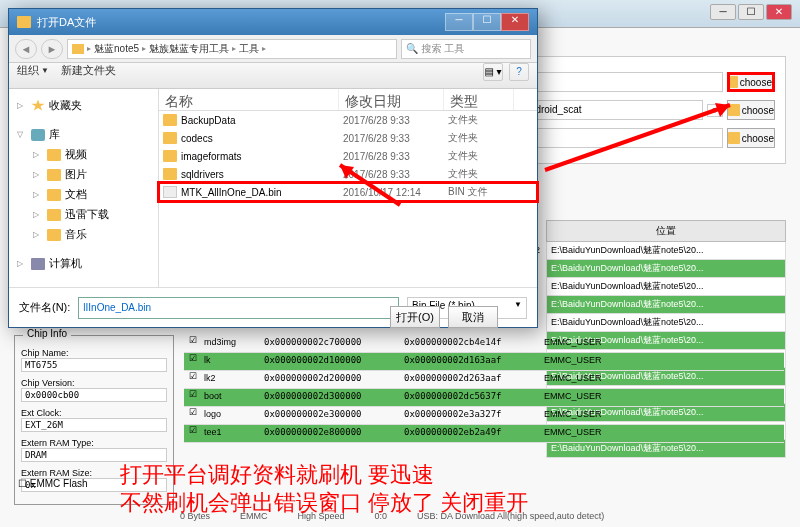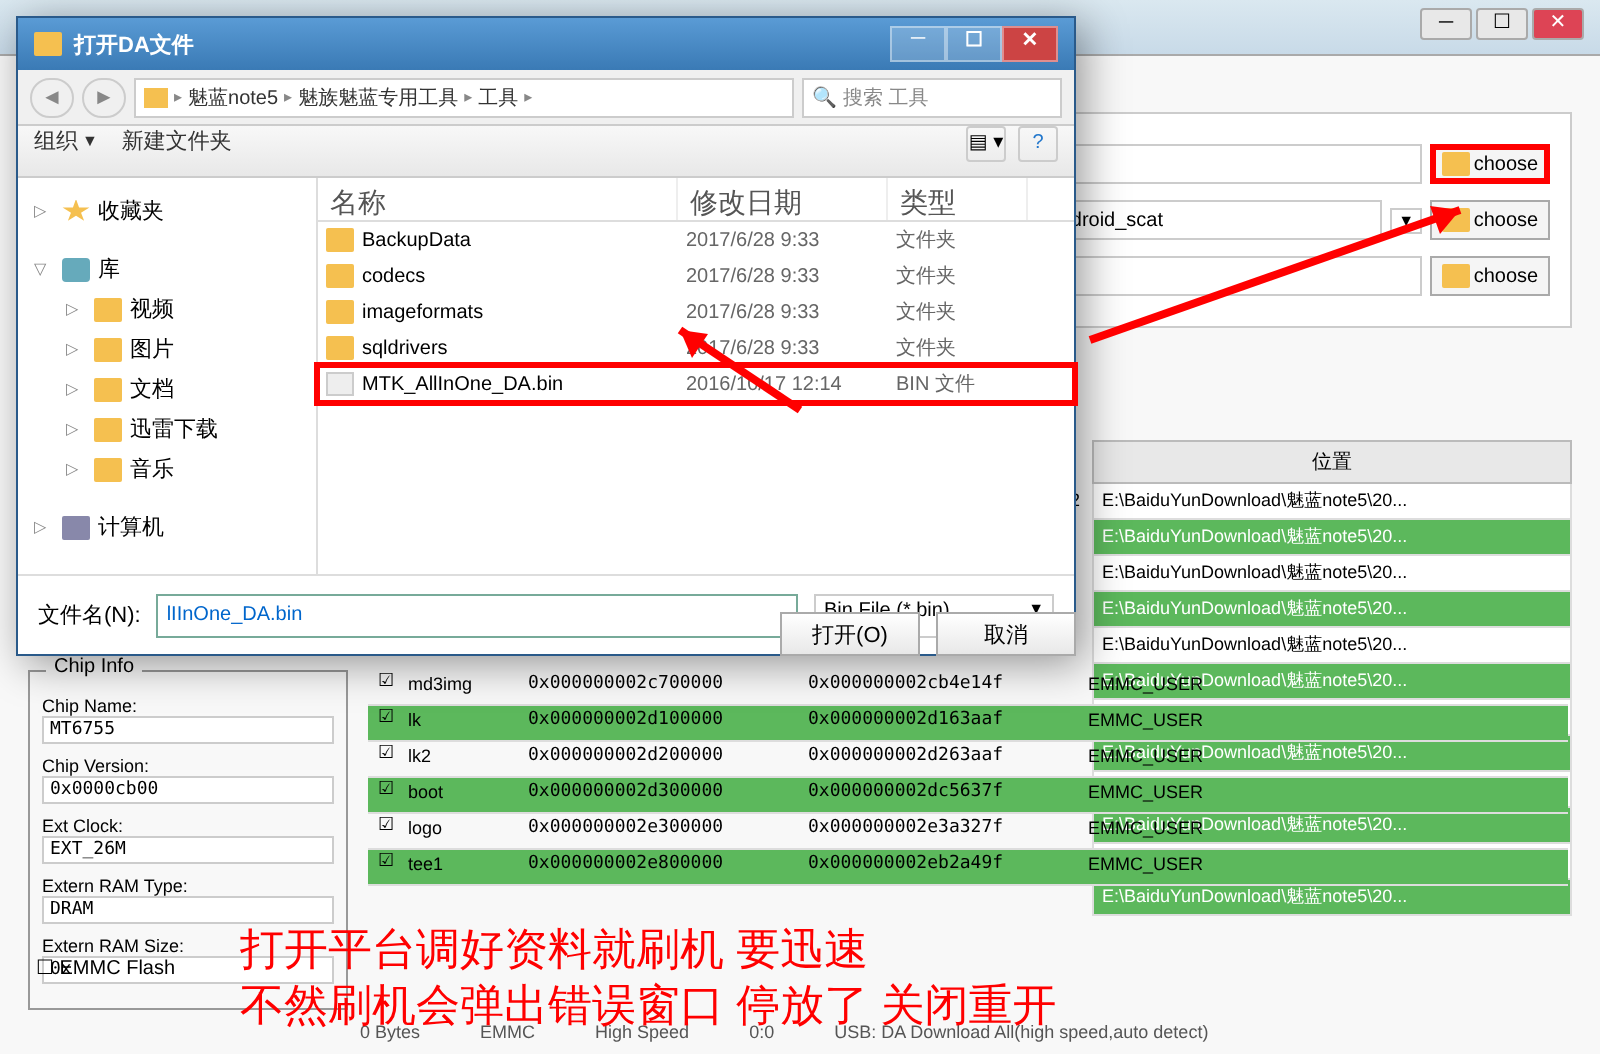--- a/index.html
+++ b/index.html
@@ -9,21 +9,21 @@
 .bg-window { position: absolute; top: 0; left: 0; right: 0; bottom: 0; background: #f8f8f8; }
 .bg-titlebar { height: 28px; background: linear-gradient(#dae8f0, #c8dae8); border-bottom: 1px solid #aaa; }
 .bg-titlebar-controls { position: absolute; right: 8px; top: 4px; display: flex; gap: 2px; }
 .bg-btn { width: 26px; height: 16px; background: #e8e8e8; border: 1px solid #aaa; border-radius: 2px; font-size: 10px; text-align: center; line-height: 14px; }
 .bg-btn.close { background: #d45; color: white; }
 
 .right-panel { position: absolute; right: 14px; top: 56px; width: 400px; }
 .right-panel-inner { background: #fff; border: 1px solid #ccc; padding: 10px; }
 .choose-row { display: flex; align-items: center; gap: 4px; margin: 2px 0; height: 26px; }
 .choose-path { flex: 1; background: #fff; border: 1px solid #ccc; height: 20px; padding: 2px 4px; font-size: 10px; overflow: hidden; white-space: nowrap; }
-.choose-btn { width: 60px; height: 20px; background: #f5f5f5; border: 1px solid #aaa; font-size: 10px; display: flex; align-items: center; justify-content: center; gap: 2px; }
+.choose-btn { width: 48px; height: 20px; background: #f5f5f5; border: 1px solid #aaa; font-size: 10px; display: flex; align-items: center; justify-content: center; gap: 2px; }
 .choose-btn .folder-icn { width: 14px; height: 12px; background: #f5c050; border-radius: 1px; }
 .choose-red { border: 3px solid red !important; }
 
 .partition-table { position: absolute; right: 14px; top: 220px; width: 240px; }
 .pt-header { background: #e8e8e8; border: 1px solid #bbb; padding: 3px 6px; font-size: 10px; text-align: center; }
 .pt-row { background: #fff; border: 1px solid #ddd; border-top: none; padding: 2px 4px; font-size: 9px; overflow: hidden; white-space: nowrap; height: 18px; }
 .pt-row.alt { background: #5cb85c; color: #fff; }
 
 .main-table { position: absolute; left: 184px; top: 335px; width: 600px; }
 .mt-row { display: flex; height: 18px; font-size: 9px; border-bottom: 1px solid #ddd; }
@@ -40,21 +40,21 @@
 .chip-label { width: 90px; }
 .chip-val { border: 1px solid #ccc; padding: 1px 3px; flex: 1; background: #fff; font-family: monospace; }
 
 .emmc-label { position: absolute; left: 18px; top: 478px; font-size: 10px; }
 .status-bar { position: absolute; bottom: 6px; left: 180px; font-size: 9px; color: #555; display: flex; gap: 30px; }
 
 .red-text { position: absolute; left: 120px; bottom: 10px; color: red; font-size: 22px; font-family: SimSun; line-height: 28px; }
 
 
 .dialog { position: absolute; left: 8px; top: 8px; width: 530px; height: 320px; background: #fff; border: 1px solid #2a5a8a; box-shadow: 4px 4px 20px rgba(0,0,0,.4); }
-.dlg-title { height: 26px; background: linear-gradient(#5a9bd5, #3a7ab5); color: #fff; display: flex; align-items: center; padding: 0 8px; font-size: 11px; font-weight: bold; }
+.dlg-title { height: 26px; background: linear-gradient(#5a9bd5, #3a7ab5); color: #fff; display: flex; align-items: center; padding: 0 8px; font-size: 11px; }
 .dlg-title-text { flex: 1; }
 .dlg-controls { display: flex; gap: 0; }
 .dlg-ctrl { width: 28px; height: 18px; background: rgba(255,255,255,.2); border: 1px solid rgba(255,255,255,.4); text-align: center; font-size: 10px; color: #fff; }
 .dlg-ctrl.x { background: #c44; }
 
 .dlg-addr { height: 28px; background: #f0f0f0; border-bottom: 1px solid #ccc; display: flex; align-items: center; padding: 0 6px; gap: 4px; }
 .nav-arrow { width: 22px; height: 20px; border: 1px solid #ccc; border-radius: 10px; text-align: center; line-height: 18px; color: #888; }
 .addrbar { flex: 1; height: 20px; border: 1px solid #ccc; background: #fff; display: flex; align-items: center; padding: 0 4px; font-size: 10px; gap: 3px; }
 .crumb { color: #333; }
 .crumb-sep { color: #888; font-size: 8px; }
@@ -87,21 +87,21 @@
 .fl-icn.file { background: #eee; border: 1px solid #ccc; }
 .fl-name { width: 162px; }
 .fl-date { width: 105px; color: #666; }
 .fl-type { width: 70px; color: #666; }
 .fl-row.highlight { outline: 3px solid red; outline-offset: -1px; }
 
 .dlg-footer { height: 40px; border-top: 1px solid #ddd; padding: 6px 10px; display: flex; align-items: center; gap: 8px; }
 .fn-label { font-size: 11px; }
 .fn-input { flex: 1; height: 22px; border: 1px solid #7a9; padding: 2px 4px; font-size: 10px; color: #06c; }
 .filter-sel { width: 120px; height: 22px; border: 1px solid #ccc; padding: 2px 4px; font-size: 10px; }
-.dlg-actbtn { width: 70px; height: 22px; border: 1px solid #aaa; background: linear-gradient(#fff,#e8e8e8); font-size: 11px; }
+.dlg-actbtn { width: 50px; height: 22px; border: 1px solid #aaa; background: linear-gradient(#fff,#e8e8e8); font-size: 11px; }
 
 
 .arrow1 { position: absolute; left: 330px; top: 155px; color: red; pointer-events: none; }
 .arrow2 { position: absolute; left: 540px; top: 95px; color: red; pointer-events: none; }
 svg.arrow line, svg.arrow path { stroke: red; stroke-width: 4; fill: none; }
 svg.arrow polygon { fill: red; }
 
 .boot2-label { position: absolute; right: 260px; top: 245px; font-size: 9px; }
 </style>
 </head>

